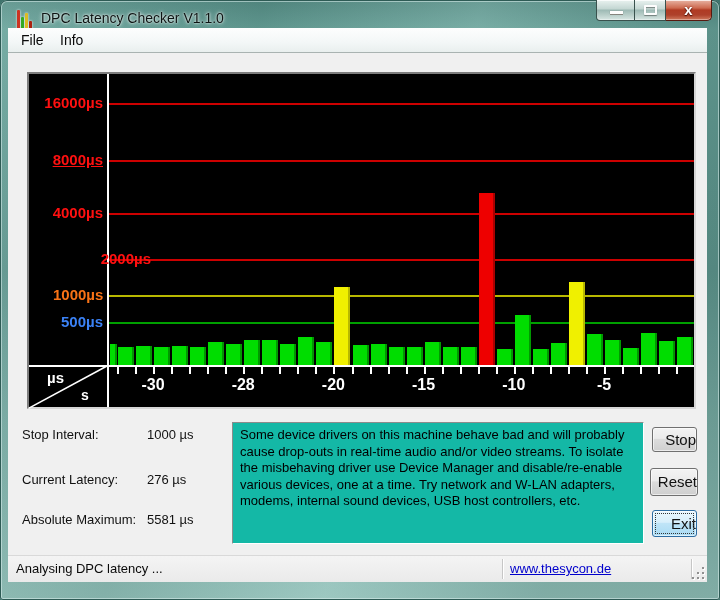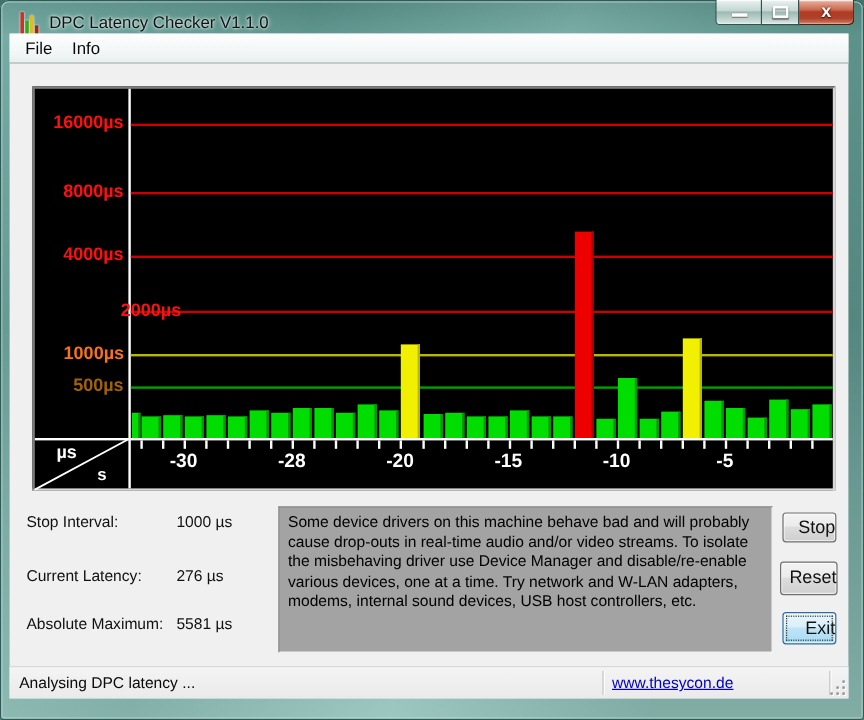--- a/index.html
+++ b/index.html
@@ -63,21 +63,21 @@
     color:#ffffff; font-size:16px; font-weight:bold; }
   .unit-us { position:absolute; left:18px; top:295px; color:#fff; font-size:15px; font-weight:bold; }
   .unit-s  { position:absolute; left:52px; top:313px; color:#fff; font-size:14px; font-weight:bold; }
   .corner-svg { position:absolute; left:0; top:291px; }
 
   
   .stat-label { position:absolute; left:14px; font-size:13px; color:#111; }
   .stat-value { position:absolute; left:139px; font-size:13px; color:#111; }
 
   .info-box { position:absolute; left:224px; top:394px; width:412px; height:122px;
-    border:1px solid; border-color:#8c8c8c #ffffff #ffffff #8c8c8c; background:#a3a3a3;
+    border:1px solid; border-color:#8c8c8c #ffffff #ffffff #8c8c8c; background:#14b8a6;
     padding:4px 7px; font-size:13px; line-height:16.5px; color:#000; }
 
   .btn { position:absolute; border:1px solid #707070; border-radius:3px; font-size:15px; color:#111;
     background:linear-gradient(180deg,#f3f3f3 0%,#ebebeb 45%,#dcdcdc 50%,#cfcfcf 100%);
     text-align:right; box-shadow:0 0 0 1px rgba(255,255,255,.6) inset; cursor:default; }
   .btn-stop  { left:644px; top:399px; width:45px; height:25px; line-height:23px; }
   .btn-reset { left:642px; top:440px; width:48px; height:28px; line-height:26px; }
   .btn-exit  { left:644px; top:482px; width:45px; height:27px; line-height:25px;
     border-color:#2d6da3;
     background:linear-gradient(180deg,#eaf7fe 0%,#d8effb 45%,#bfe4f7 50%,#a8dbf4 100%);
@@ -132,29 +132,29 @@
         <div class="vsep"></div>
         <div class="baseline"></div>
         <svg class="corner-svg" width="80" height="44">
           <line x1="0" y1="43" x2="78" y2="1" stroke="#ffffff" stroke-width="1.5"></line>
         </svg>
         <div class="unit-us">µs</div>
         <div class="unit-s">s</div>
       <div class="gridline" style="top: 29px; background: rgb(204, 0, 0);"></div>
           <div class="ylab" style="top: 20px; color: rgb(255, 16, 16);">16000µs</div>
           <div class="gridline" style="top: 86px; background: rgb(204, 0, 0);"></div>
-          <div class="ylab" style="top: 77px; color: rgb(255, 16, 16);">8000µs</div>
+          <div class="ylab" style="top: 77px; color: rgb(255, 16, 16); text-decoration: underline;">8000µs</div>
           <div class="gridline" style="top: 139px; background: rgb(204, 0, 0);"></div>
           <div class="ylab" style="top: 130px; color: rgb(255, 16, 16);">4000µs</div>
           <div class="gridline" style="top: 185px; background: rgb(204, 0, 0);"></div>
           <div class="ylab" style="top: 176px; color: rgb(255, 16, 16); margin-left: 48px;">2000µs</div>
           <div class="gridline" style="top: 221px; background: rgb(184, 184, 0);"></div>
           <div class="ylab" style="top: 212px; color: #f97316; padding-left: 24px;">1000µs</div>
           <div class="gridline" style="top: 247.5px; background: rgb(0, 160, 0);"></div>
-          <div class="ylab" style="top: 238.5px; color: #a16207;">500µs</div>
+          <div class="ylab" style="top: 238.5px; color: #3b82f6;">500µs</div>
           <div class="bar" title="245 µs" style="left: 81px; width: 7px; top: 270.175px; height: 20.825px; background: rgb(0, 221, 0); border-right: 2px solid rgb(0, 153, 0);"></div>
           <div class="bar" title="210 µs" style="left: 89px; width: 16px; top: 273.15px; height: 17.85px; background: rgb(0, 221, 0); border-right: 2px solid rgb(0, 153, 0);"></div>
           <div class="bar" title="225 µs" style="left: 107.04px; width: 16px; top: 271.875px; height: 19.125px; background: rgb(0, 221, 0); border-right: 2px solid rgb(0, 153, 0);"></div>
           <div class="bar" title="210 µs" style="left: 125.08px; width: 16px; top: 273.15px; height: 17.85px; background: rgb(0, 221, 0); border-right: 2px solid rgb(0, 153, 0);"></div>
           <div class="bar" title="225 µs" style="left: 143.12px; width: 16px; top: 271.875px; height: 19.125px; background: rgb(0, 221, 0); border-right: 2px solid rgb(0, 153, 0);"></div>
           <div class="bar" title="215 µs" style="left: 161.16px; width: 16px; top: 272.725px; height: 18.275px; background: rgb(0, 221, 0); border-right: 2px solid rgb(0, 153, 0);"></div>
           <div class="bar" title="270 µs" style="left: 179.2px; width: 16px; top: 268.05px; height: 22.95px; background: rgb(0, 221, 0); border-right: 2px solid rgb(0, 153, 0);"></div>
           <div class="bar" title="245 µs" style="left: 197.24px; width: 16px; top: 270.175px; height: 20.825px; background: rgb(0, 221, 0); border-right: 2px solid rgb(0, 153, 0);"></div>
           <div class="bar" title="290 µs" style="left: 215.28px; width: 16px; top: 266.35px; height: 24.65px; background: rgb(0, 221, 0); border-right: 2px solid rgb(0, 153, 0);"></div>
           <div class="bar" title="290 µs" style="left: 233.32px; width: 16px; top: 266.35px; height: 24.65px; background: rgb(0, 221, 0); border-right: 2px solid rgb(0, 153, 0);"></div>

